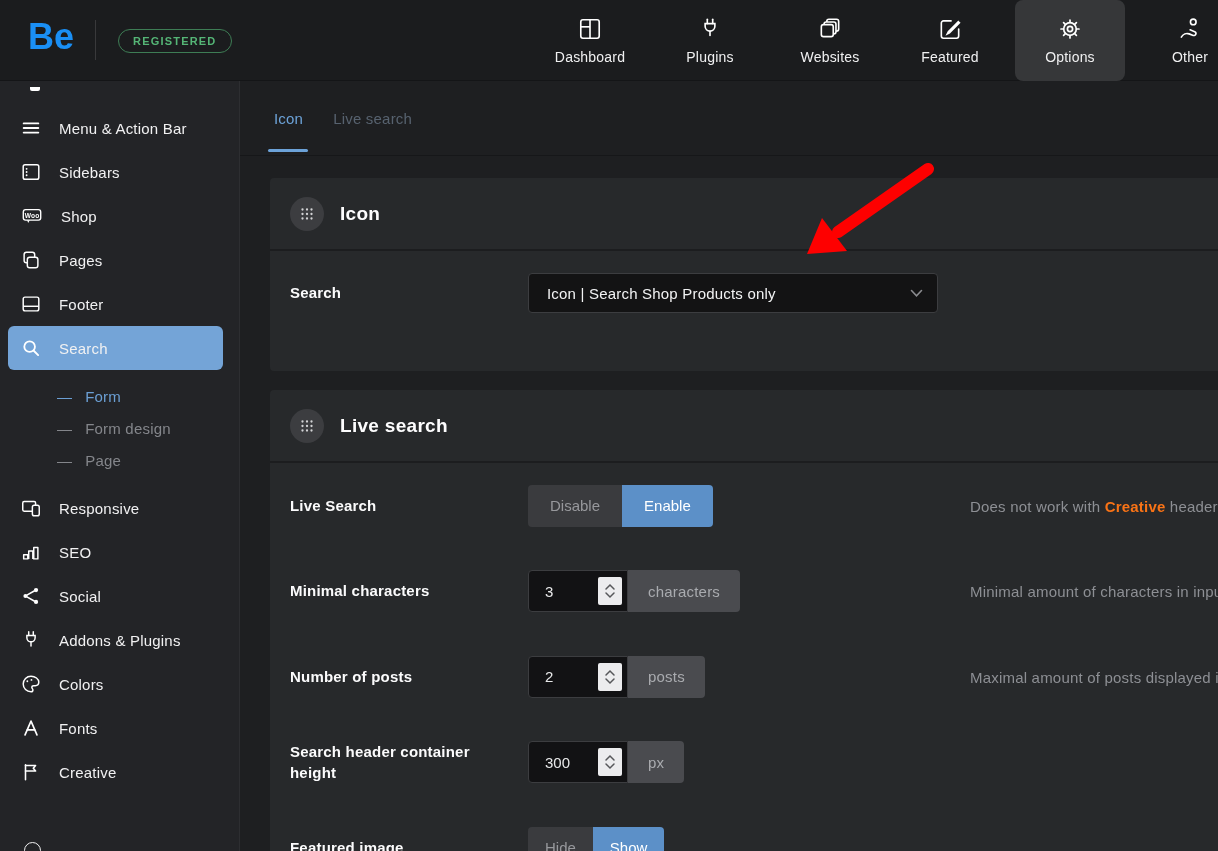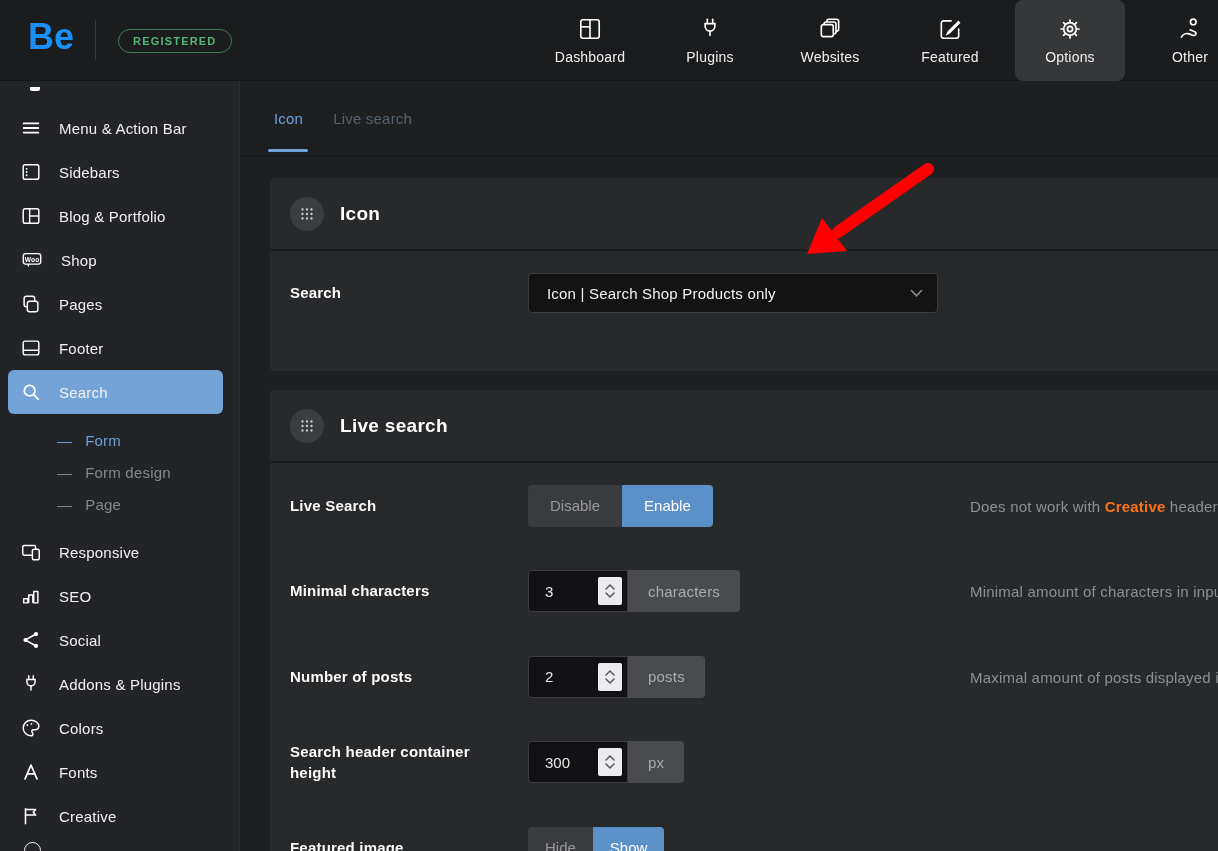--- a/index.html
+++ b/index.html
@@ -198,30 +198,20 @@
           <rect x="3.5" y="4" width="17" height="16" rx="2"></rect>
           <circle cx="7.2" cy="8.5" r="1" fill="#fff" stroke="none"></circle>
             <circle cx="7.2" cy="12" r="1" fill="#fff" stroke="none"></circle>
             <circle cx="7.2" cy="15.5" r="1" fill="#fff" stroke="none"></circle>
         </svg>
       </span>
       <span class="lbl">Sidebars</span>
     </div>
     <div class="sb-item">
       <span>
-        <svg width="22" height="22" viewBox="0 0 24 24" fill="none" stroke="#fff" stroke-width="1.6">
-          <rect x="3.5" y="4" width="17" height="16" rx="2"></rect>
-            <line x1="10.5" y1="4" x2="10.5" y2="20"></line>
-            <line x1="10.5" y1="12" x2="20.5" y2="12"></line>
-        </svg>
-      </span>
-      <span class="lbl">Blog &amp; Portfolio</span>
-    </div>
-    <div class="sb-item">
-      <span>
         <svg width="24" height="22" viewBox="0 0 24 24" fill="none" stroke="#fff" stroke-width="1.5">
           <rect x="2.5" y="5" width="19" height="11.5" rx="2.5"></rect>
           <path d="M9.5 16.5 l-1.6 3.2 -1.2 -3.2" fill="#fff" stroke="none"></path>
           <text x="12" y="13.9" text-anchor="middle" font-size="7.2" font-weight="bold" fill="#fff" stroke="none" font-family="Liberation Sans, sans-serif">Woo</text>
         </svg>
       </span>
       <span class="lbl">Shop</span>
     </div>
     <div class="sb-item">
       <span>

